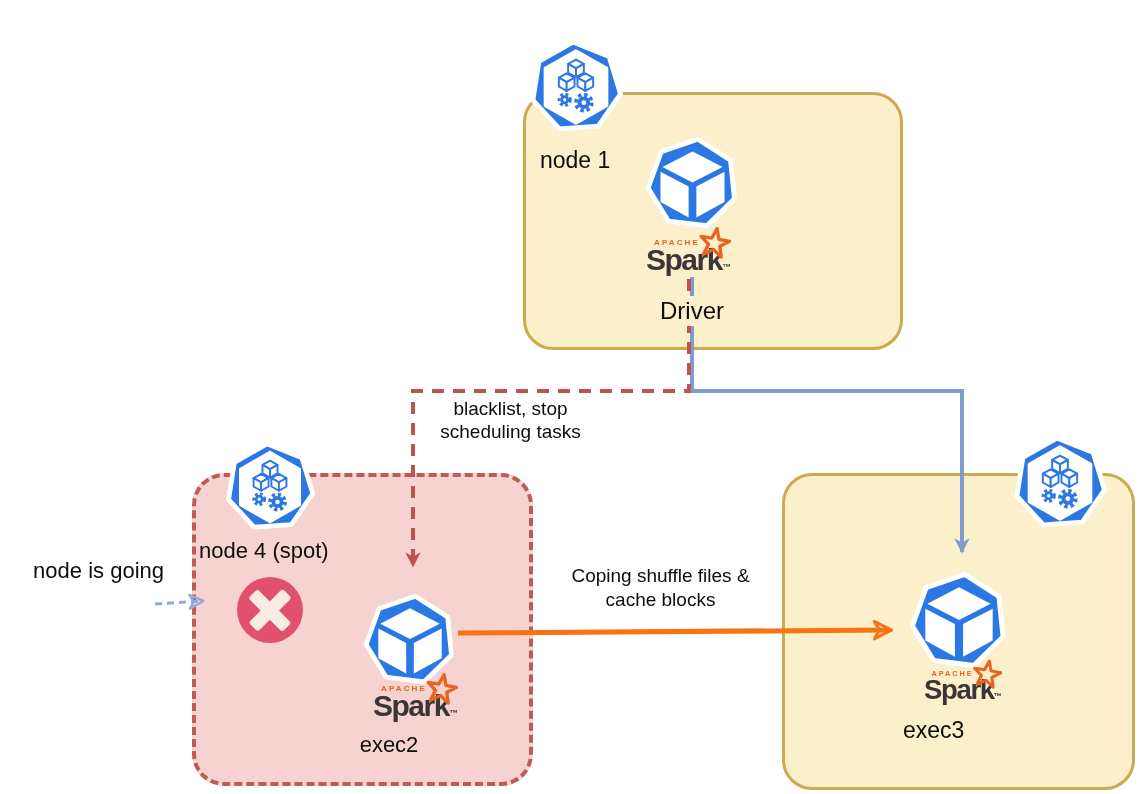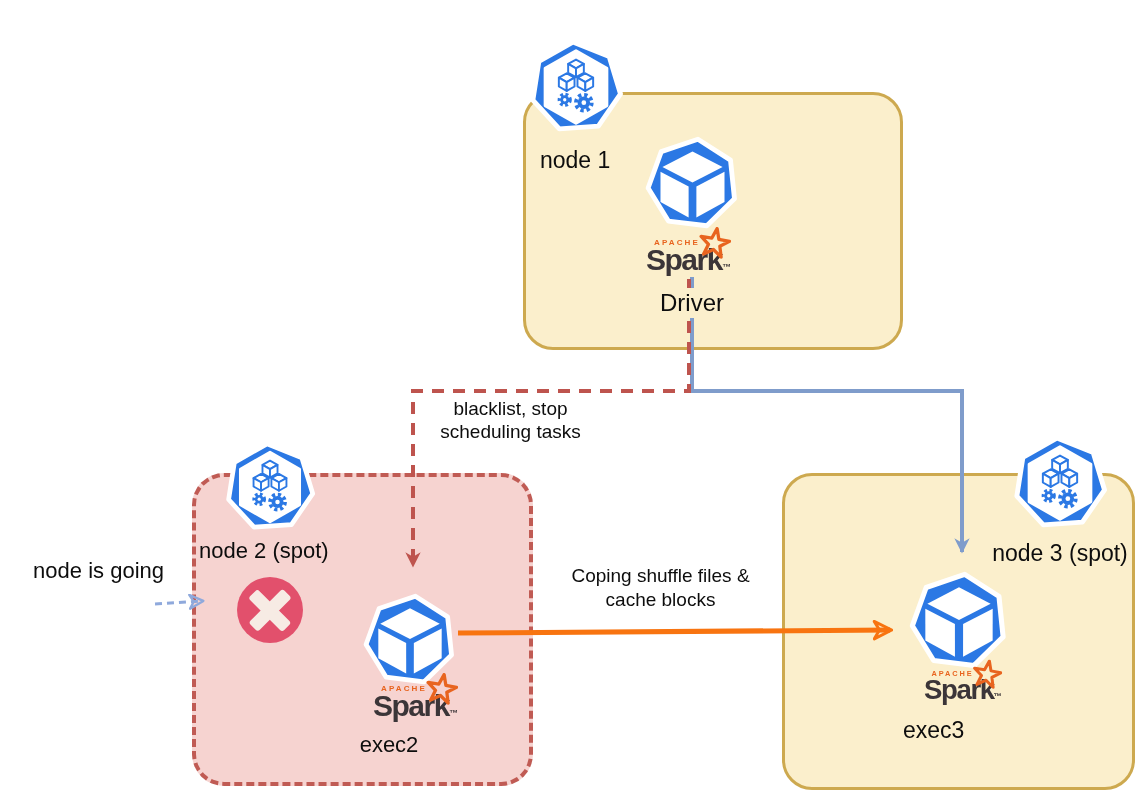--- a/index.html
+++ b/index.html
@@ -22,21 +22,21 @@
   .k8s3{left:1011px;top:434px;width:98px;height:98px;}
   .pod1{left:644px;top:135px;width:97px;height:97px;}
   .pod2{left:362px;top:592px;width:96px;height:96px;}
   .pod3{left:908px;top:570px;width:102px;height:102px;}
 
   
   .lbl{position:absolute;z-index:3;color:#0D0D0D;}
   .node1-label{left:540px;top:147px;font-size:23px;}
   .node2-label{left:199px;top:538px;font-size:22px;}
   .node3-label{left:985px;top:540px;width:150px;font-size:23px;text-align:center;}
-  .driver-label{left:642px;top:288px;width:100px;font-size:24px;text-align:center;
+  .driver-label{left:642px;top:296px;width:100px;font-size:24px;text-align:center;
                 background:#FBEFCC;padding:1px 0;z-index:3;}
   .exec2-label{left:341px;top:732px;width:96px;font-size:22px;text-align:center;}
   .exec3-label{left:903px;top:717px;width:110px;font-size:23px;}
   .note{left:0;top:558px;width:164px;font-size:22px;line-height:26px;text-align:right;font-weight:500;}
   .blacklist{left:408px;top:397px;width:205px;font-size:19px;line-height:23px;text-align:center;font-weight:500;}
   .copylbl{left:543px;top:564px;width:235px;font-size:19px;line-height:24px;text-align:center;font-weight:500;}
 
   
   .xcircle{position:absolute;left:237px;top:577px;width:66px;height:66px;border-radius:50%;
            background:#E2506C;z-index:3;}
@@ -134,38 +134,37 @@
     <div class="spark-word"><span>Spark</span><span class="spark-tm">™</span></div>
     <svg class="spark-star" viewBox="0 0 24 24">
         <use href="#star-sym"></use>
       </svg>
   </div>
   <div class="lbl driver-label">Driver</div>
 
   <svg class="icon k8s2" viewBox="0 0 100 100">
       <use href="#k8s-sym"></use>
     </svg>
-  <div class="lbl node2-label">node 2 (spot)</div>
+  <div class="lbl node2-label">node 4 (spot)</div>
   <div class="xcircle"></div>
   <svg class="icon pod2" viewBox="0 0 100 100">
       <use href="#pod-sym"></use>
     </svg>
   <div class="spark-logo spark2">
     <div class="spark-apache">APACHE</div>
     <div class="spark-word"><span>Spark</span><span class="spark-tm">™</span></div>
     <svg class="spark-star" viewBox="0 0 24 24">
         <use href="#star-sym"></use>
       </svg>
   </div>
   <div class="lbl exec2-label">exec2</div>
 
   <svg class="icon k8s3" viewBox="0 0 100 100">
       <use href="#k8s-sym"></use>
     </svg>
-  <div class="lbl node3-label">node 3 (spot)</div>
   <svg class="icon pod3" viewBox="0 0 100 100">
       <use href="#pod-sym"></use>
     </svg>
   <div class="spark-logo spark3">
     <div class="spark-apache">APACHE</div>
     <div class="spark-word"><span>Spark</span><span class="spark-tm">™</span></div>
     <svg class="spark-star" viewBox="0 0 24 24">
         <use href="#star-sym"></use>
       </svg>
   </div>

